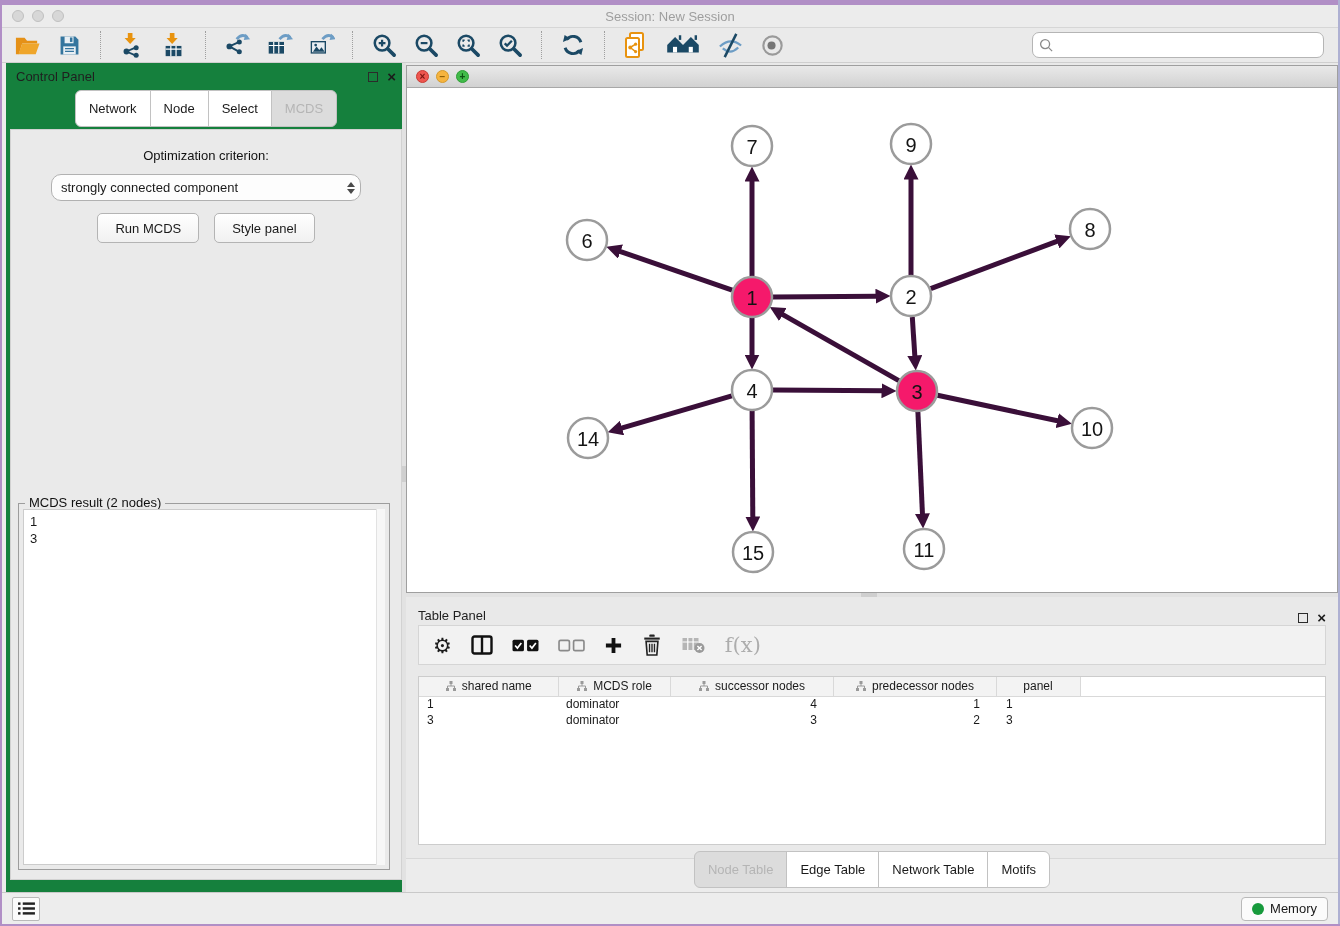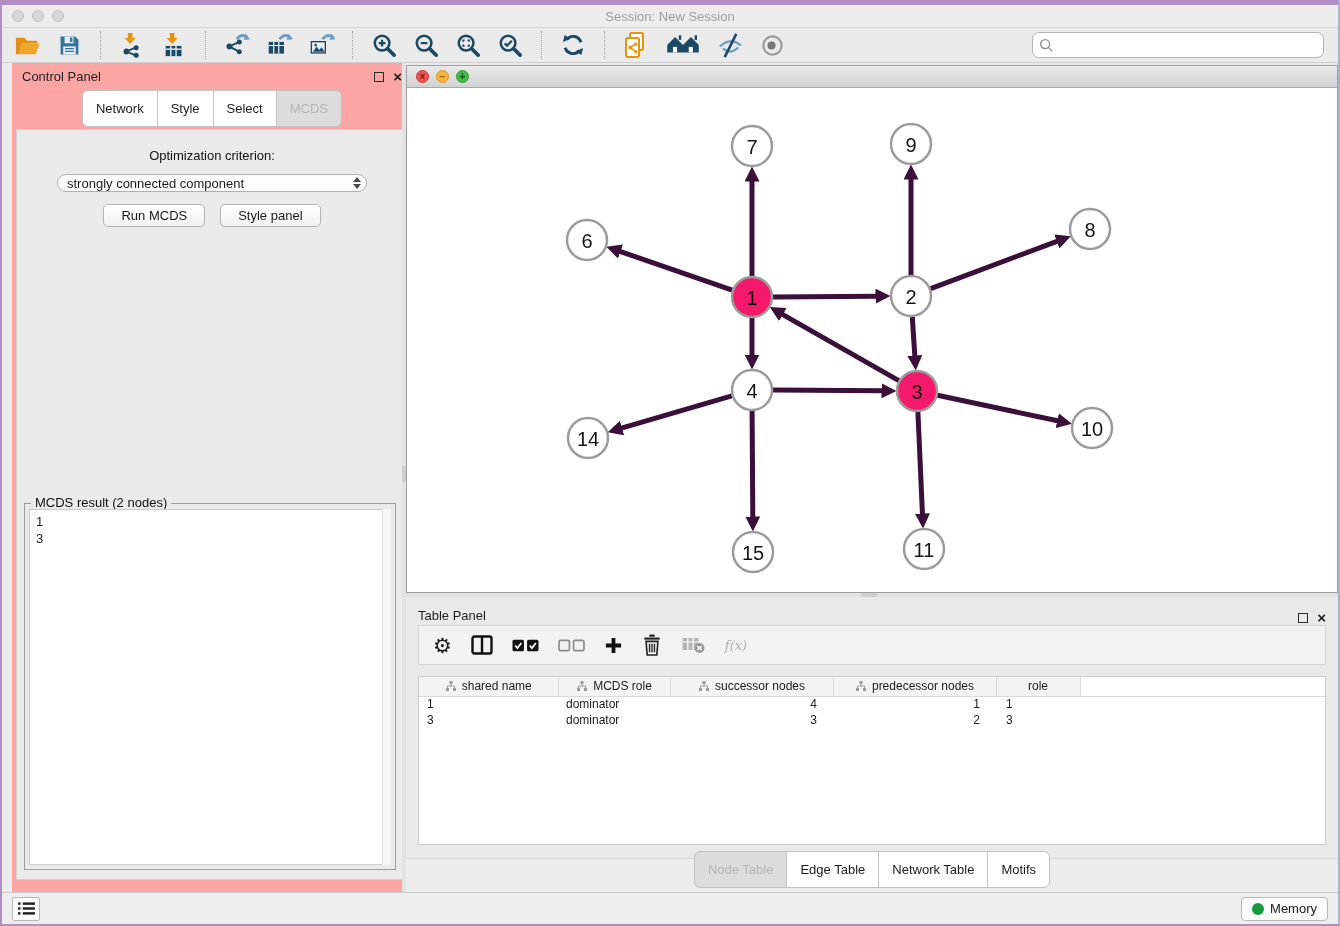--- a/index.html
+++ b/index.html
@@ -26,43 +26,43 @@
   .main-toolbar{position:absolute;left:2px;top:28px;right:2px;height:35px;background:#eaeaea;
     border-bottom:1px solid #cfcfcf;display:flex;align-items:center;padding:0 10px;gap:12px;}
   .tool-btn{width:30px;height:30px;display:flex;align-items:center;justify-content:center;flex:0 0 auto;}
   .tool-btn svg{display:block;}
   .tb-sep{width:1px;height:28px;border-left:1px dotted #9f9f9f;margin:0 4px;flex:0 0 auto;}
   .search-wrap{margin-left:auto;margin-right:4px;width:292px;height:26px;background:#fff;border:1px solid #b5b5b5;
     border-radius:7px;display:flex;align-items:center;padding:0 6px;gap:4px;}
   .search-wrap input{border:none;outline:none;flex:1;font-size:13px;font-family:inherit;background:transparent;}
 
   
-  .control-panel{position:absolute;left:12px;top:63px;width:400px;bottom:34px;background:#fca5a5;}
+  .control-panel{position:absolute;left:6px;top:63px;width:400px;bottom:34px;background:#15803d;}
   .panel-header{height:27px;display:flex;align-items:center;padding:0 10px;}
   .panel-title{color:#1f1f1f;}
   .panel-header-icons{margin-left:auto;display:flex;align-items:center;gap:9px;}
   .icon-max{width:10px;height:10px;border:1.6px solid #2b2b2b;display:inline-block;}
   .icon-close{font-weight:bold;font-size:15px;color:#1b1b1b;line-height:10px;}
   .cp-tabs{display:flex;justify-content:center;position:relative;z-index:2;}
   .tab{height:37px;padding:0 13px;background:#fff;border:1px solid #c2c2c2;display:flex;align-items:center;
     font-size:13px;margin-left:-1px;}
   .tab:first-child{border-top-left-radius:6px;border-bottom-left-radius:6px;margin-left:0;}
   .tab:last-child{border-top-right-radius:6px;border-bottom-right-radius:6px;}
   .tab.selected{background:#dcdcdc;color:#b5b5b5;}
   .cp-content{position:absolute;left:4px;right:4px;top:66px;bottom:12px;background:#eaeaea;
     border:1px solid #d2d2d2;}
   .opt-label{text-align:center;margin-top:18px;color:#111;}
-  .select-box{margin:11px auto 0;width:310px;height:18px;background:#fdfdfd;border:1px solid #b1b1b1;
+  .select-box{margin:11px auto 0;width:310px;height:27px;background:#fdfdfd;border:1px solid #b1b1b1;
     border-radius:10px;display:flex;align-items:center;padding:0 5px 0 9px;}
   .select-box .sel-text{flex:1;}
   .stepper{display:flex;flex-direction:column;align-items:center;gap:2px;}
   .tri-up{width:0;height:0;border-left:4px solid transparent;border-right:4px solid transparent;border-bottom:5px solid #4a4a4a;}
   .tri-down{width:0;height:0;border-left:4px solid transparent;border-right:4px solid transparent;border-top:5px solid #4a4a4a;}
   .cp-buttons{display:flex;justify-content:center;gap:15px;margin-top:12px;}
-  .btn{height:23px;padding:0 17px;background:linear-gradient(#ffffff,#f1f1f1);border:1px solid #b4b4b4;
+  .btn{height:30px;padding:0 17px;background:linear-gradient(#ffffff,#f1f1f1);border:1px solid #b4b4b4;
     border-radius:5px;font-size:13px;font-family:inherit;display:flex;align-items:center;}
   .result-group{position:absolute;left:7px;right:11px;top:373px;bottom:9px;border:1px solid #9d9d9d;}
   .result-legend{position:absolute;top:-9px;left:6px;background:#eaeaea;padding:0 4px;color:#111;}
   .result-area{position:absolute;inset:5px 4px 4px 4px;background:#fff;border:1px solid #cccccc;
     padding:3px 14px 3px 6px;font-size:13px;line-height:17px;white-space:pre;overflow:hidden;}
   .result-scroll{position:absolute;top:5px;bottom:4px;right:4px;width:9px;background:#f7f7f7;border-left:1px solid #e2e2e2;}
 
   
   .v-split{position:absolute;left:402px;top:63px;width:4px;bottom:34px;background:#e2e2e2;}
   .v-grip{position:absolute;left:0;top:403px;width:4px;height:16px;background:#cfcfcf;}
@@ -84,21 +84,21 @@
   .net-canvas{position:relative;width:100%;height:504px;background:#fff;overflow:hidden;}
   .net-canvas svg{display:block;}
 
   
   .table-panel{position:absolute;left:0;right:0;top:534px;bottom:0;background:#e9e9e9;}
   .tp-header{height:26px;display:flex;align-items:flex-end;padding:0 12px;gap:24px;}
   .tp-toolbar{position:absolute;left:12px;right:12px;top:28px;height:40px;background:#f2f2f2;
     border:1px solid #d5d5d5;display:flex;align-items:center;gap:19px;padding:0 14px;}
   .tp-icon{display:flex;align-items:center;justify-content:center;}
   .gear-glyph{font-size:21px;color:#1c1c1c;line-height:1;}
-  .fx-label{font-family:"DejaVu Serif",serif;font-style:italic;font-size:13px;color:#adadad;}
+  .fx-label{font-family:"DejaVu Serif",serif;font-size:21px;color:#adadad;}
   .tp-tablebox{position:absolute;left:12px;right:12px;top:79px;height:169px;background:#fff;border:1px solid #cccccc;overflow:hidden;}
   table.node-table{width:100%;border-collapse:collapse;table-layout:fixed;font-size:12px;}
   table.node-table th{height:19px;background:#f3f3f3;border-bottom:1px solid #d9d9d9;border-right:1px solid #d9d9d9;
     font-weight:normal;padding:0;}
   table.node-table th.filler{background:#fff;border-right:none;}
   .th-inner{display:flex;align-items:center;justify-content:center;gap:5px;}
   table.node-table td{height:16px;padding:0 8px;white-space:nowrap;overflow:hidden;}
   .tp-tabs{position:absolute;left:0;right:0;bottom:4px;display:flex;justify-content:center;}
   .tp-bottom-strip{position:absolute;left:0;right:0;bottom:0;height:34px;background:#ececec;border-top:1px solid #d8d8d8;}
 
@@ -273,21 +273,21 @@
   <div class="control-panel">
     <div class="panel-header">
       <span class="panel-title">Control Panel</span>
       <span class="panel-header-icons">
         <span class="icon-max"></span>
         <span class="icon-close">×</span>
       </span>
     </div>
     <div class="cp-tabs">
       <div class="tab">Network</div>
-      <div class="tab">Style</div>
+      <div class="tab">Node</div>
       <div class="tab">Select</div>
       <div class="tab selected">MCDS</div>
     </div>
     <div class="cp-content">
       <div class="opt-label">Optimization criterion:</div>
       <div class="select-box">
         <span class="sel-text">strongly connected component</span>
         <span class="stepper">
             <span class="tri-up"></span>
             <span class="tri-down"></span>
@@ -478,21 +478,21 @@
                       <rect x="4.5" y="1" width="3" height="3" fill="#9a9a9a"></rect>
                       <rect x="1" y="8" width="3" height="3" fill="#9a9a9a"></rect>
                       <rect x="8" y="8" width="3" height="3" fill="#9a9a9a"></rect>
                       <path d="M6 4v2M6 6H2.5v2M6 6h3.5v2" stroke="#9a9a9a" fill="none"></path>
                     </svg>
                     <span>predecessor nodes</span>
                   </span>
                 </th>
               <th>
                   <span class="th-inner">
-                    <span>role</span>
+                    <span>panel</span>
                   </span>
                 </th>
               <th class="filler"></th>
             </tr>
           </thead>
           <tbody>
               <tr>
                 <td style="text-align: left; padding: 0px 8px;">1</td>
                 <td style="text-align: left; padding: 0px 8px;">dominator</td>
                 <td style="text-align: right; padding: 0px 16px;">4</td>

